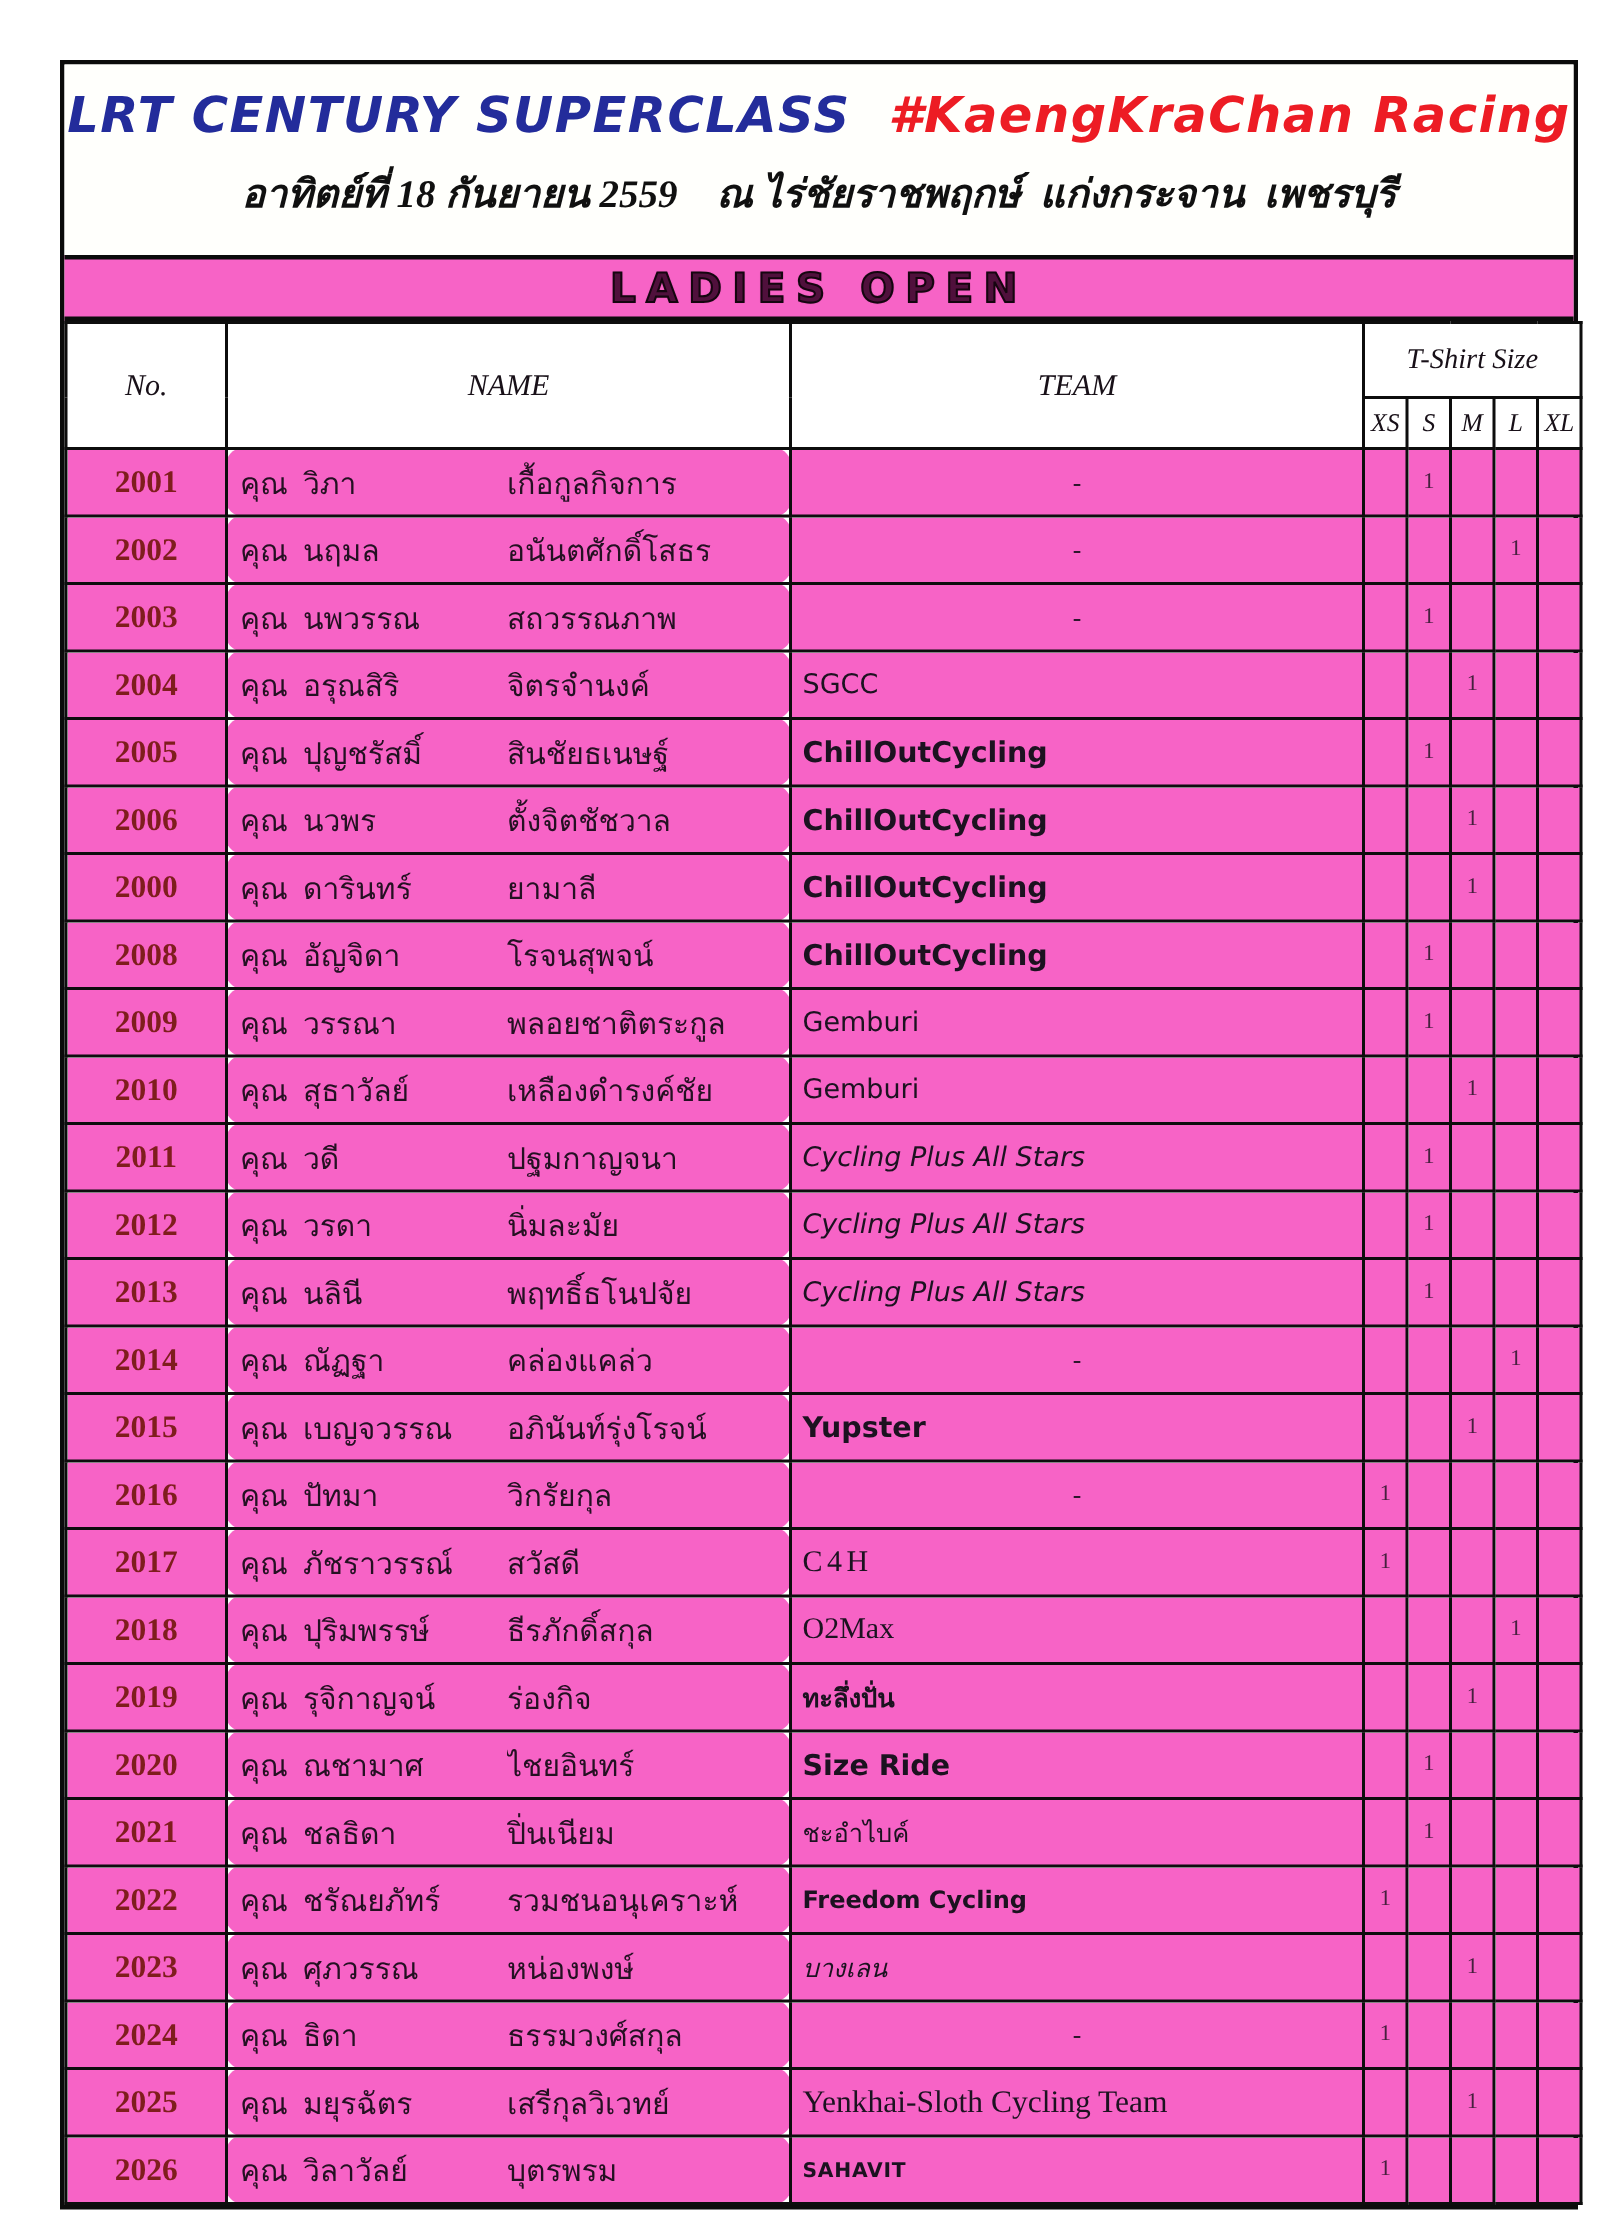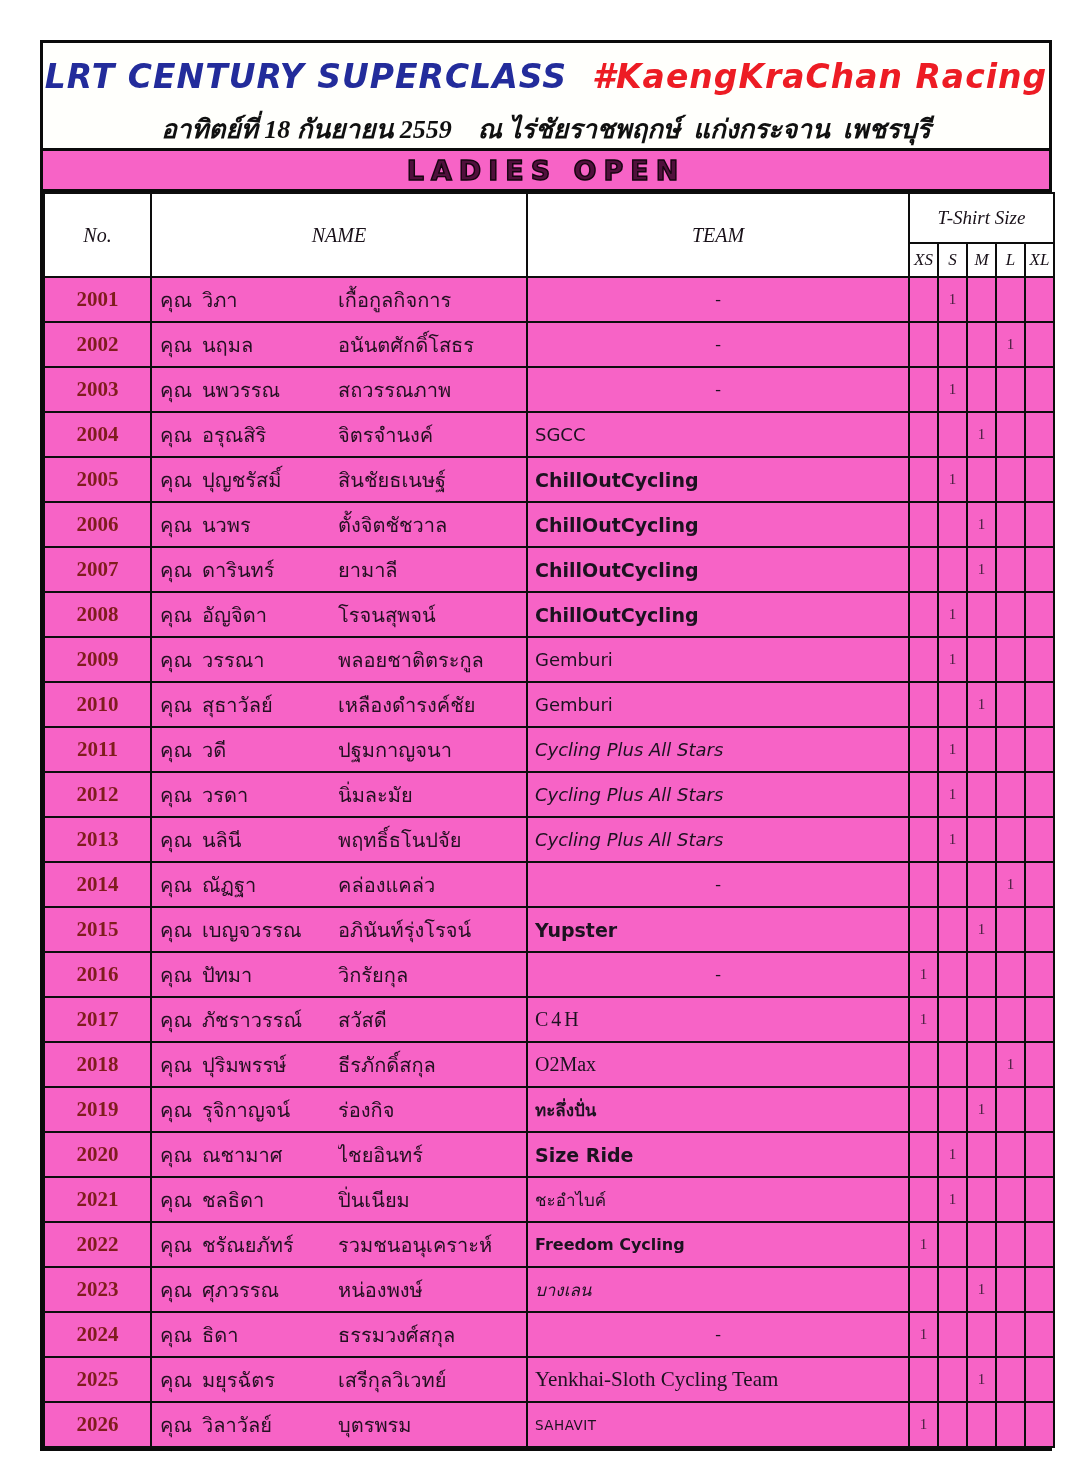--- a/index.html
+++ b/index.html
@@ -12,21 +12,21 @@
   }
   .sheet{
     position:absolute;left:40px;top:40px;
     width:1012px;
     border:3px solid #0b0b0b;
     box-sizing:border-box;
     background:#ffffff;
   }
   
   .title-block{
-    height:105px;
+    height:127px;
     box-sizing:border-box;
     background:#fffffc;
     text-align:center;
     overflow:hidden;
   }
   .title-line1{
     margin-top:14px;
     font-family:"DejaVu Sans",sans-serif;
     font-weight:bold;font-style:italic;
     font-size:33px;
@@ -87,39 +87,39 @@
   tbody td{
     height:45px;
     background:var(--pink,#F763C6);
   }
   td.no-cell{
     text-align:center;
     font-weight:bold;
     font-size:21px;
     color:#7f1d1d;
   }
-  td.name-cell{font-size:20px;color:#241022;}
+  td.name-cell{font-size:20px;color:#241022;border-radius:10px;}
   .name-wrap{display:flex;align-items:center;padding-left:8px;}
   .name-left{width:178px;flex:none;white-space:nowrap;overflow:hidden;}
   .name-last{flex:1;white-space:nowrap;overflow:hidden;}
   td.team-cell{font-size:19px;color:#1c1220;}
   .team-wrap{padding-left:7px;}
   
   .t-dash .team-wrap{text-align:center;padding-left:0;font-size:17px;}
   .t-sans .team-wrap{font-family:"DejaVu Sans",sans-serif;font-size:18px;}
   .t-bold .team-wrap{font-family:"DejaVu Sans",sans-serif;font-weight:bold;font-size:19px;}
   .t-italic .team-wrap{font-family:"DejaVu Sans",sans-serif;font-style:italic;font-size:18px;}
   .t-serif .team-wrap{font-family:"Liberation Serif",serif;font-size:20px;}
   .t-serif-sp .team-wrap{font-family:"Liberation Serif",serif;font-size:20px;letter-spacing:3px;}
   .t-serif-lg .team-wrap{font-family:"Liberation Serif",serif;font-size:21px;}
   .t-thai .team-wrap{font-size:17px;}
   .t-thai-b .team-wrap{font-size:17px;font-weight:bold;}
   .t-thai-it .team-wrap{font-size:17px;font-style:italic;}
   .t-bold-sm .team-wrap{font-family:"DejaVu Sans",sans-serif;font-weight:bold;font-size:16px;}
-  .t-caps-sm .team-wrap{font-family:"DejaVu Sans",sans-serif;font-weight:normal;font-size:13.5px;letter-spacing:0.5px;}
+  .t-caps-sm .team-wrap{font-family:"DejaVu Sans",sans-serif;font-weight:bold;font-size:13.5px;letter-spacing:0.5px;}
   td.size-cell{
     text-align:center;
     font-size:15px;
     color:#46203e;
   }
 </style>
 </head>
 <body>
 
 <div class="sheet">
@@ -260,21 +260,21 @@
             <div class="team-wrap">ChillOutCycling</div>
           </td>
   <td class="size-cell"></td>
           <td class="size-cell"></td>
           <td class="size-cell">1</td>
           <td class="size-cell"></td>
           <td class="size-cell"></td>
         </tr>
 
   <tr class="data-row">
-    <td class="no-cell">2007</td>
+    <td class="no-cell">2000</td>
     <td class="name-cell">
       <div class="name-wrap">
         <span class="name-left"><span>คุณ</span>&nbsp;&nbsp;<span>ดารินทร์</span></span>
         <span class="name-last">ยามาลี</span>
       </div>
     </td>
     <td class="team-cell t-bold">
             <div class="team-wrap">ChillOutCycling</div>
           </td>
   <td class="size-cell"></td>

